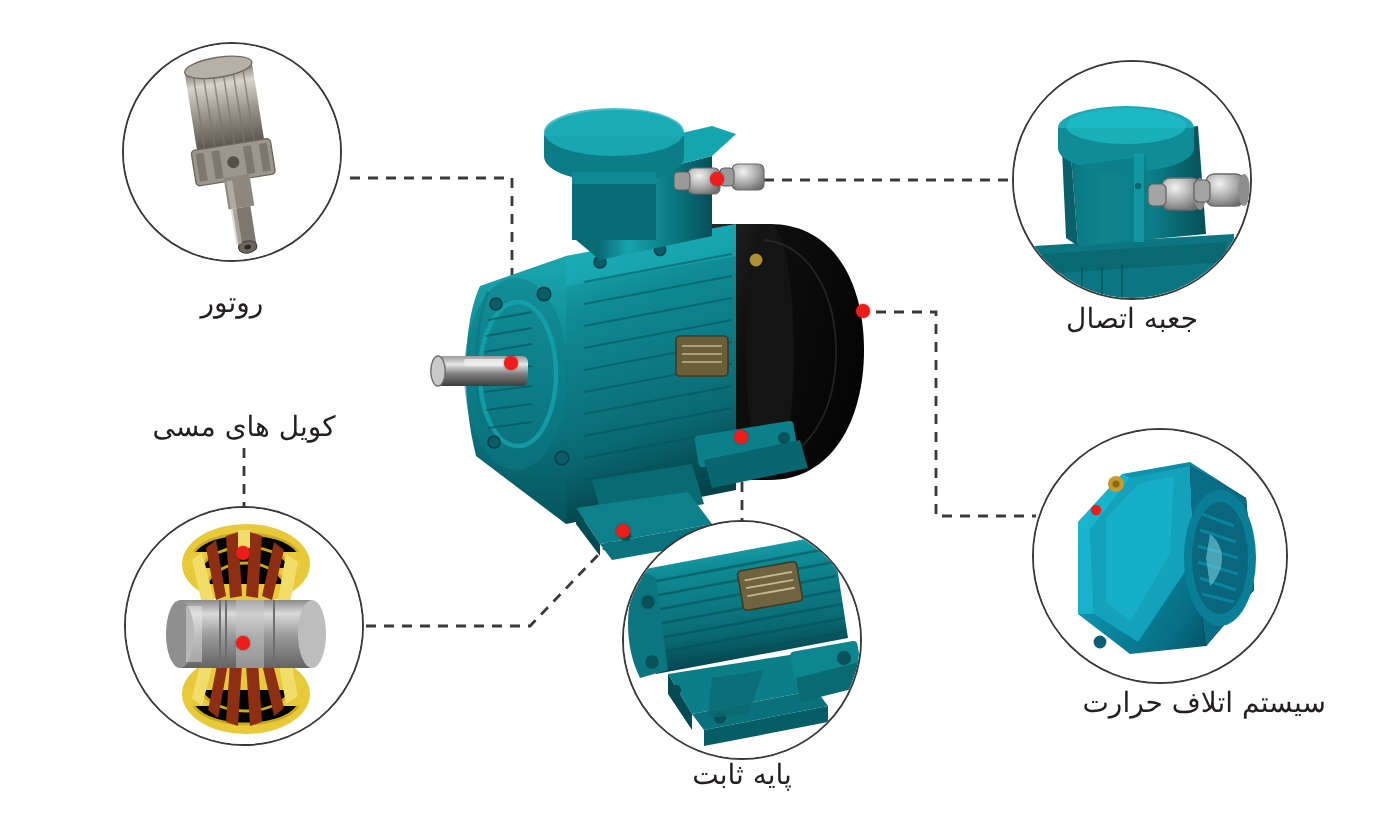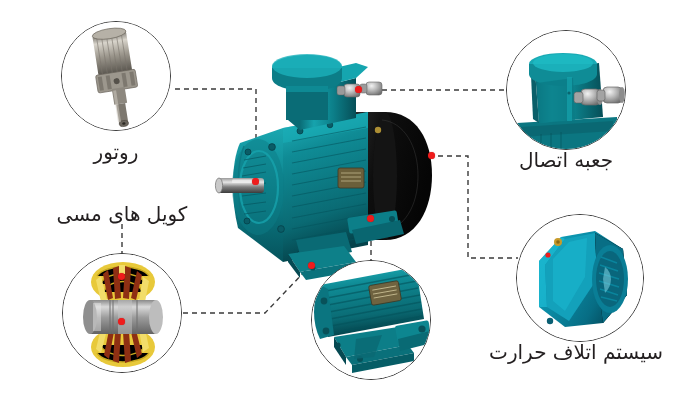--- a/index.html
+++ b/index.html
@@ -18,21 +18,21 @@
   }
   .svg-layer {
     position: absolute;
     left: 0; top: 0;
     width: 700px;
     height: 420px;
   }
   .callout-label {
     position: absolute;
     color: #231f20;
-    font-size: 20px;
+    font-size: 14px;
     line-height: 18px;
     direction: rtl;
     text-align: center;
     white-space: nowrap;
     font-family: "DejaVu Sans", "Liberation Sans", sans-serif;
   }
   .callout-circle {
     position: absolute;
     border-radius: 50%;
     border: 1.3px solid #3a3a3a;
@@ -425,16 +425,17 @@
   <div class="hotdot" style="left:118px; top:273px;"></div>
   <div class="hotdot" style="left:118px; top:318px;"></div>
 
   <div class="callout-label" style="left:61px; top:143px; width:110px;">روتور</div>
 
   <div class="callout-label" style="left:496px; top:151px; width:140px;">جعبه اتصال</div>
 
   <div class="callout-label" style="left:47px; top:205px; width:150px;">کویل های مسی</div>
 
 
+  <div class="callout-label" style="left:311px; top:379px; width:120px;">پایه ثابت</div>
 
   <div class="callout-label" style="left:493px; top:343px; width:170px;text-align:right;">سیستم اتلاف حرارت</div>
 
 </div>
 
 </body></html>

